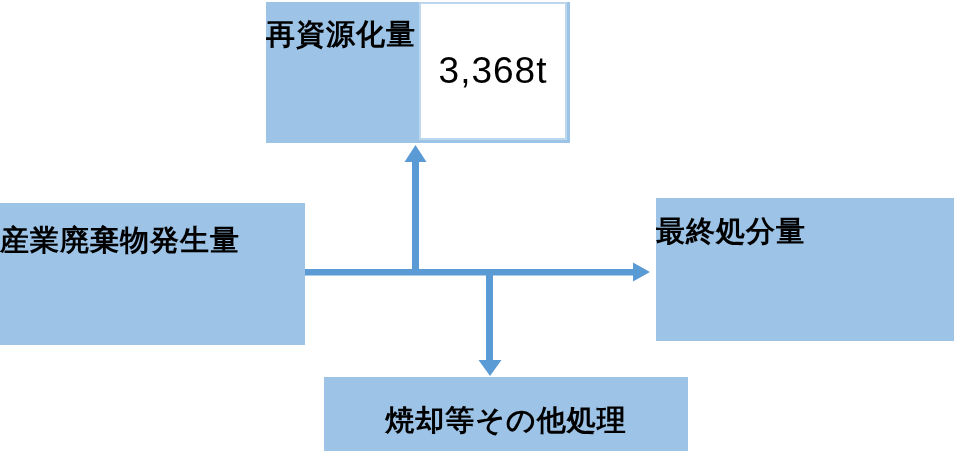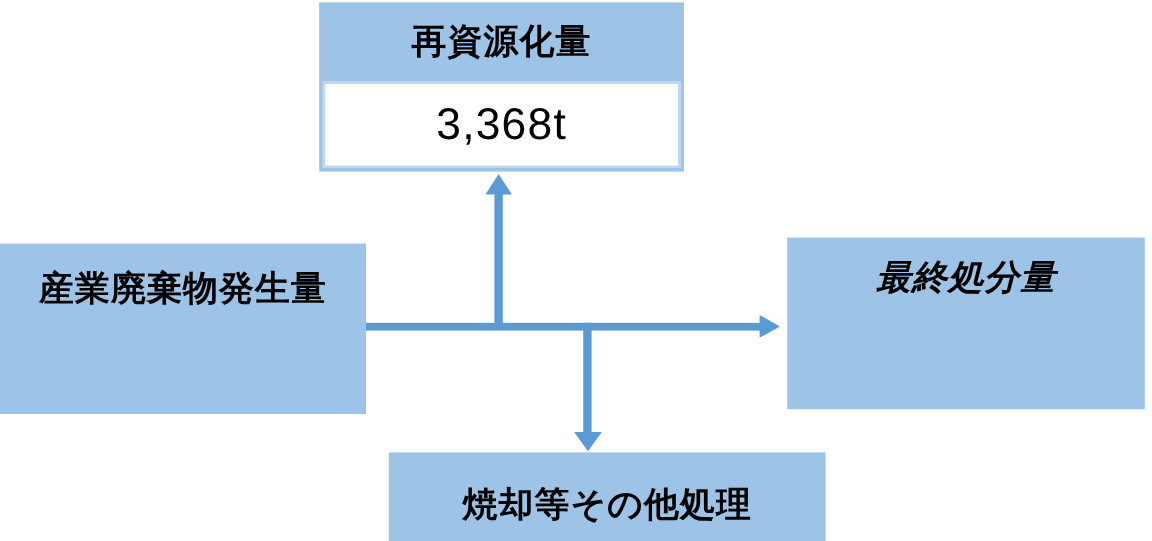--- a/index.html
+++ b/index.html
@@ -20,21 +20,21 @@
     left: 0;
     top: 0;
     width: 960px;
     height: 451px;
     pointer-events: none;
   }
   .node {
     position: absolute;
     background: #9dc3e6;
     display: flex;
-    flex-direction: column;
+    flex-direction: row;
     box-sizing: border-box;
     color: #000000;
   }
   .node-title {
     height: 76px;
     flex: 0 0 auto;
     display: flex;
     align-items: center;
     justify-content: center;
     font-size: 29px;
@@ -54,21 +54,21 @@
     letter-spacing: 1px;
     white-space: nowrap;
   }
   .node--plain .node-title {
     height: 100%;
     flex: 1 1 auto;
   }
   
   .node--recycling      { left: 266px; top: 2px;   width: 304px; height: 141px; }
   .node--generation     { left: 0px;   top: 203px; width: 305px; height: 142px; }
-  .node--final-disposal { left: 656px; top: 198px; width: 298px; height: 143px; font-style: italic; }
+  .node--final-disposal { left: 656px; top: 198px; width: 298px; height: 143px; }
   .node--other          { left: 324px; top: 377px; width: 364px; height: 88px; }
   .node--recycling .node-title { height: 66px; }
   .node--final-disposal .node-title { height: 68px; }
 </style>
 </head>
 <body>
 
 <div class="canvas">
 
   <svg class="arrows" viewBox="0 0 960 451" xmlns="http://www.w3.org/2000/svg">

